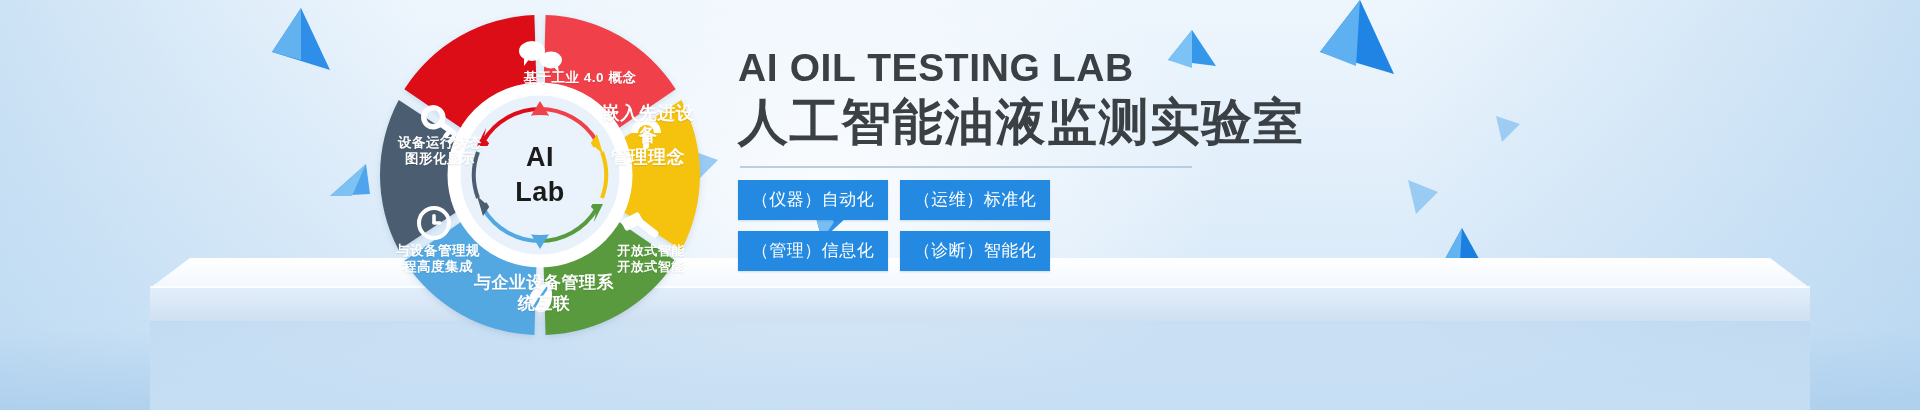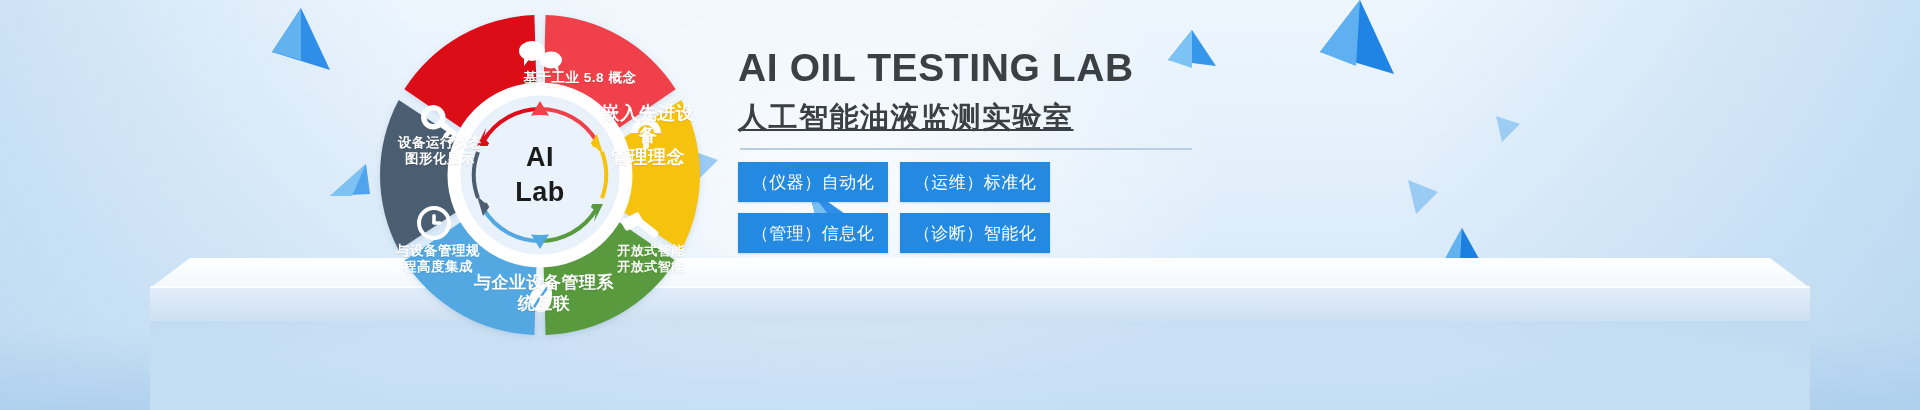--- a/index.html
+++ b/index.html
@@ -75,22 +75,22 @@
     pointer-events:none;letter-spacing:.5px;
   }
 
   
   .content{position:absolute;left:738px;top:48px;width:700px;}
   .title-en{
     font-size:39px;font-weight:bold;color:#3b4045;letter-spacing:.6px;
     line-height:1.05;white-space:nowrap;
   }
   .title-cn{
-    font-size:29px;font-weight:bold;color:#3b4045;letter-spacing:1.5px;
-    line-height:1.18;margin-top:11px;white-space:nowrap;text-decoration:underline;
+    font-size:50px;font-weight:bold;color:#3b4045;letter-spacing:1.5px;
+    line-height:1.18;margin-top:4px;white-space:nowrap;
   }
   .divider{
     width:452px;height:2px;background:#b9cee0;margin:14px 0 12px 2px;
   }
   .tags{display:grid;grid-template-columns:150px 150px;gap:11px 12px;width:320px;}
   .tag{
     background:#2489e0;color:#ffffff;border-radius:0;
     font-size:17px;font-weight:normal;letter-spacing:.5px;
     height:40px;display:flex;align-items:center;justify-content:center;
     white-space:nowrap;box-shadow:0 1px 2px rgba(20,80,140,.18);
@@ -246,21 +246,21 @@
 
       <g fill="#ffffff" transform="translate(68,116) rotate(38)">
         <circle cx="-6" cy="0" r="9.5" fill="none" stroke="#ffffff" stroke-width="5.5"></circle>
         <rect x="1" y="-2.6" width="22" height="5.4" rx="2.2"></rect>
         <rect x="13" y="2" width="4.6" height="7" rx="1.6"></rect>
         <rect x="20" y="2" width="4.6" height="9" rx="1.6"></rect>
       </g>
     </svg>
 
     <div class="seg-label" style="left:120px;top:65px;width:180px;font-size:13.5px;">
-      <div>基于工业 5.8 概念</div>
+      <div>基于工业 4.0 概念</div>
     </div>
     <div class="seg-label" style="left:224px;top:98px;width:108px;font-size:18px;">
       <div>嵌入先进设备</div>
       <div>管理理念</div>
     </div>
     <div class="seg-label" style="left:228px;top:238px;width:106px;font-size:13px;">
       <div>开放式智能</div>
       <div>开放式智能</div>
     </div>
     <div class="seg-label" style="left:70px;top:268px;width:208px;font-size:17px;">

